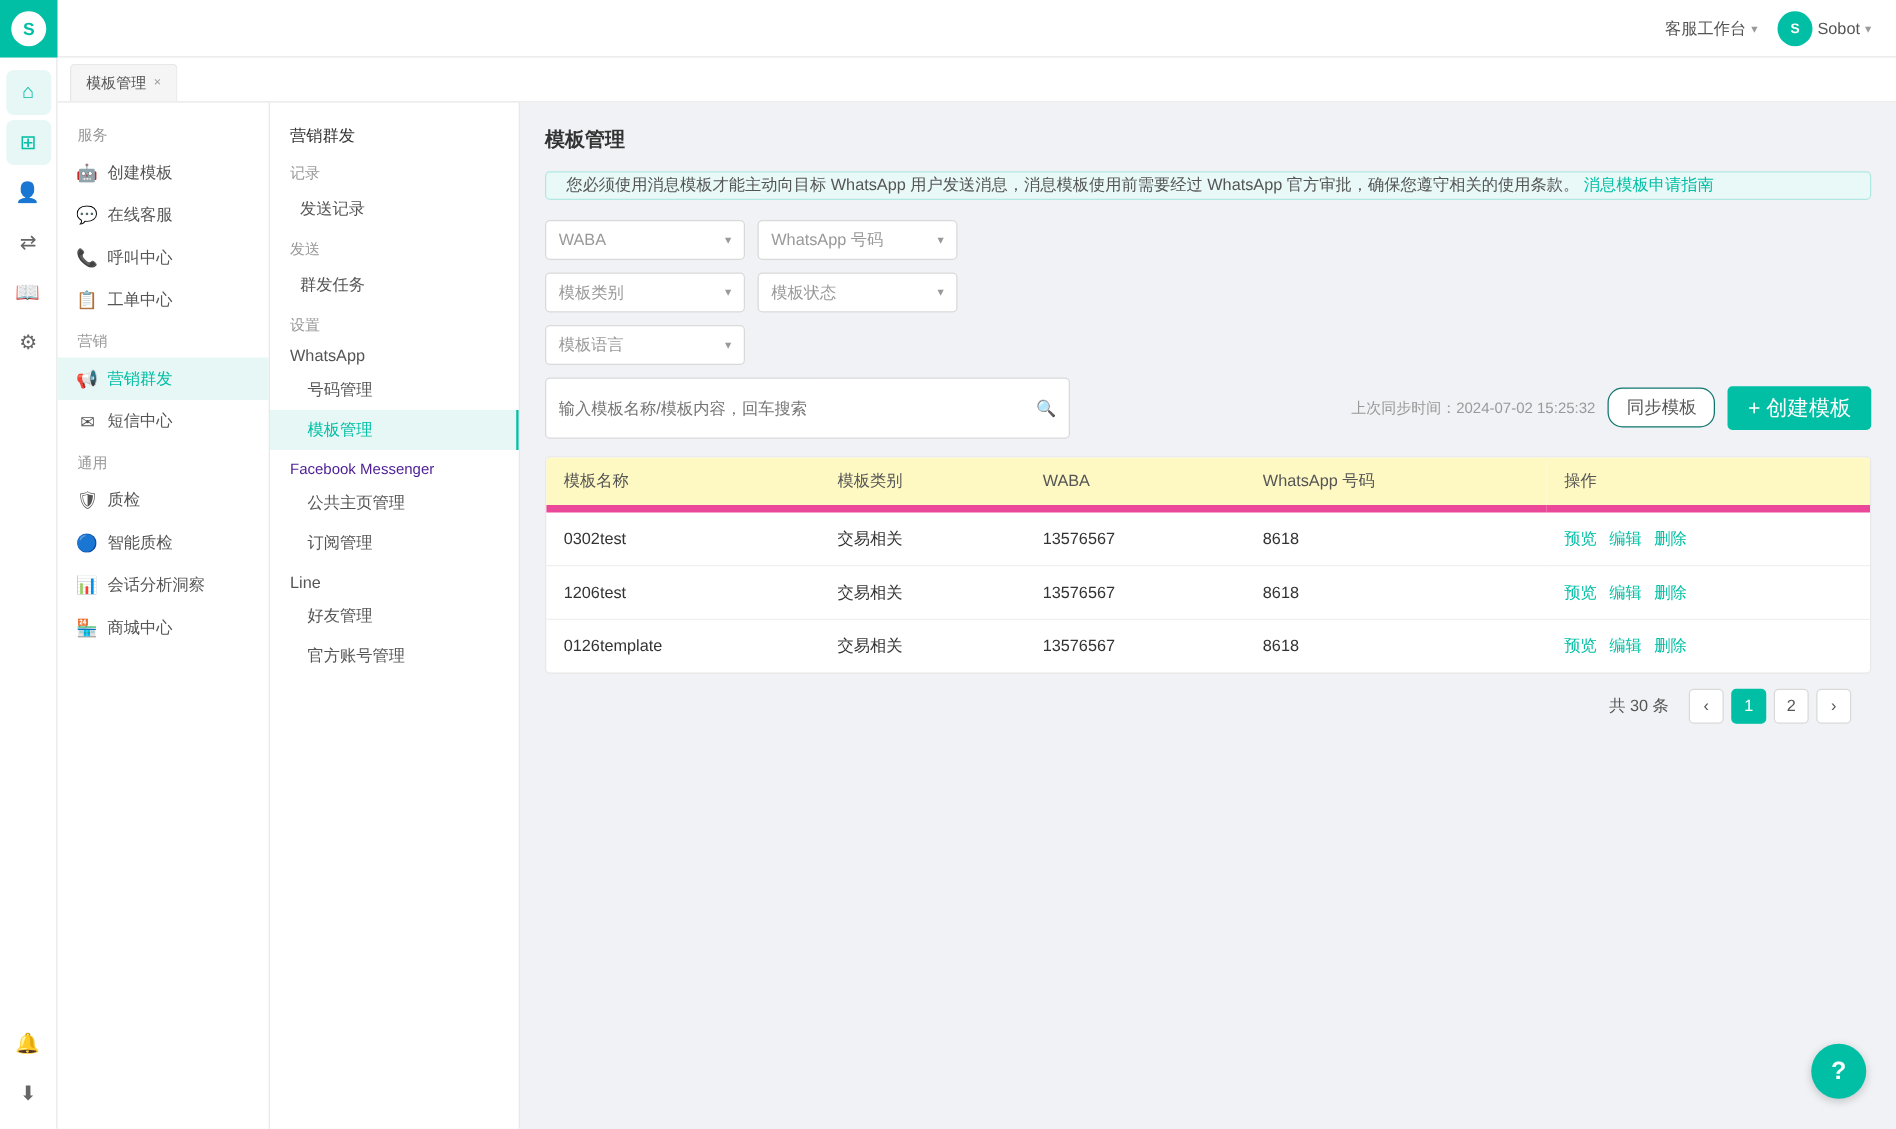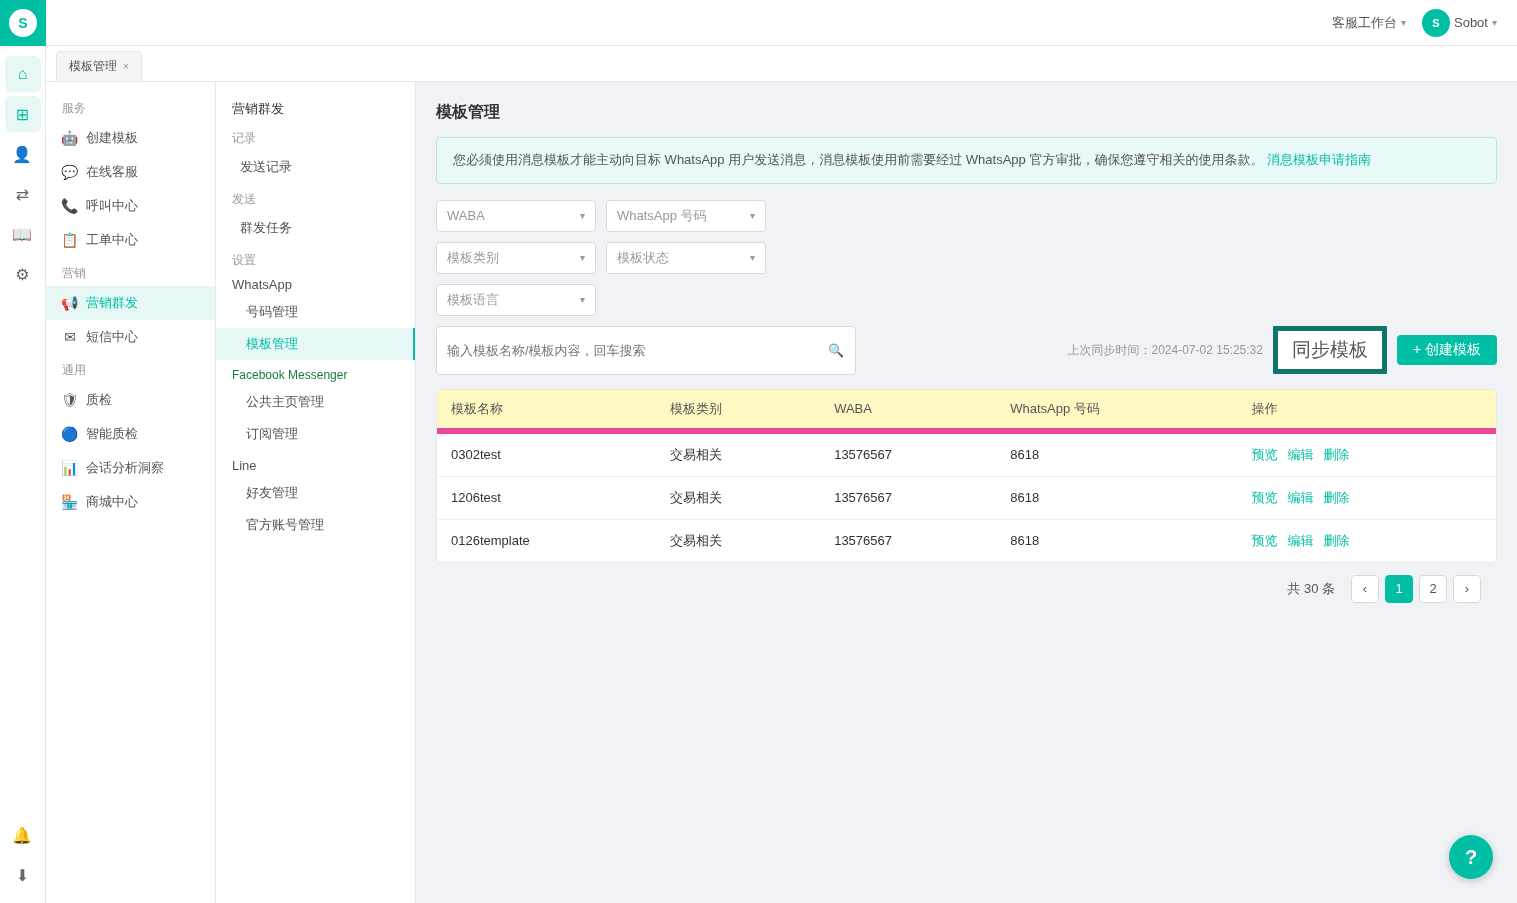--- a/index.html
+++ b/index.html
@@ -38,36 +38,36 @@
     
     .secondary-nav { width: 200px; background: #fff; border-right: 1px solid #e8e8e8; padding: 10px 0; flex-shrink: 0; overflow-y: auto; }
     .sec-nav-group-title { font-size: 13px; color: #333; padding: 8px 16px 4px; font-weight: 500; }
     .sec-nav-item { padding: 7px 16px 7px 24px; cursor: pointer; color: #555; font-size: 13px; }
     .sec-nav-item.active { color: #00bfa5; border-right: 2px solid #00bfa5; background: #e6f7f5; }
     .sec-nav-sub-header { font-size: 12px; color: #999; padding: 8px 16px 4px; font-weight: 500; }
 
     
     .template-content { flex: 1; padding: 20px; overflow-y: auto; }
     .page-title { font-size: 16px; font-weight: 600; color: #333; margin-bottom: 14px; }
-    .info-box { background: #e8f9f7; border: 1px solid #b2e8e2; border-radius: 4px; padding: 12px 16px; margin-bottom: 16px; font-size: 13px; color: #555; line-height: 1.6; }
+    .info-box { background: #e8f9f7; border: 1px solid #b2e8e2; border-radius: 4px; padding: 0 16px; margin-bottom: 16px; font-size: 13px; color: #555; line-height: 1.6; }
     .info-box a { color: #00bfa5; text-decoration: none; }
 
     
     .filter-row { display: flex; gap: 10px; margin-bottom: 10px; }
     .filter-select { display: flex; align-items: center; justify-content: space-between; border: 1px solid #d9d9d9; border-radius: 4px; padding: 6px 10px; background: #fff; cursor: pointer; font-size: 13px; color: #999; min-width: 160px; }
     .filter-select .select-arrow { color: #999; font-size: 10px; }
 
     
     .search-row { display: flex; justify-content: space-between; align-items: center; margin-bottom: 14px; }
     .search-input { display: flex; align-items: center; border: 1px solid #d9d9d9; border-radius: 4px; padding: 16px 10px; background: #fff; flex: 1; max-width: 420px; gap: 6px; }
     .search-input input { border: none; outline: none; font-size: 13px; color: #999; width: 100%; background: transparent; }
     .sync-area { display: flex; align-items: center; gap: 10px; }
     .sync-time { font-size: 12px; color: #999; }
-    .sync-btn { border: 5px solid #0f766e; border-radius: 1px; padding: 6px 14px; background: #fff; cursor: pointer; font-size: 19px; color: #555; }
-    .create-btn { background: #00bfa5; color: #fff; border: none; border-radius: 4px; padding: 6px 16px; cursor: pointer; font-size: 14px; display: flex; align-items: center; gap: 4px; }
+    .sync-btn { border: 1px solid #0f766e; border-radius: 12px; padding: 6px 14px; background: #fff; cursor: pointer; font-size: 14px; color: #555; }
+    .create-btn { background: #00bfa5; color: #fff; border: none; border-radius: 4px; padding: 6px 16px; cursor: pointer; font-size: 17px; display: flex; align-items: center; gap: 4px; }
 
     
     .table-wrap { background: #fff; border-radius: 4px; border: 1px solid #e8e8e8; overflow: hidden; }
     .table { width: 100%; border-collapse: collapse; }
     .table th { background: #fef9c3; padding: 10px 14px; text-align: left; font-size: 13px; font-weight: 500; color: #555; border-bottom: 6px solid #ec4899; }
     .table td { padding: 12px 14px; font-size: 13px; color: #333; border-bottom: 1px solid #f0f0f0; }
     .table tr:last-child td { border-bottom: none; }
     .action-link { color: #00bfa5; cursor: pointer; font-size: 13px; margin-right: 10px; }
     .action-link:last-child { margin-right: 0; }
 
@@ -176,21 +176,21 @@
     <div class="sec-nav-item">发送记录</div>
 
     <div class="sec-nav-sub-header">发送</div>
     <div class="sec-nav-item">群发任务</div>
 
     <div class="sec-nav-sub-header">设置</div>
     <div style="padding: 4px 16px; font-size: 13px; color: #555; font-weight:500;">WhatsApp</div>
     <div class="sec-nav-item" style="padding-left: 30px;">号码管理</div>
     <div class="sec-nav-item active" style="padding-left: 30px; color: #00bfa5; border-right: 2px solid #00bfa5; background: #e6f7f5;">模板管理</div>
 
-    <div style="padding: 8px 16px 4px; font-size: 12px; color: #15803d; font-weight:500;">Facebook Messenger</div>
+    <div style="padding: 8px 16px 4px; font-size: 12px; color: #4c1d95; font-weight:500;">Facebook Messenger</div>
     <div class="sec-nav-item" style="padding-left: 30px;">公共主页管理</div>
     <div class="sec-nav-item" style="padding-left: 30px;">订阅管理</div>
 
     <div style="padding: 8px 16px 4px; font-size: 13px; color: #555; font-weight:500;">Line</div>
     <div class="sec-nav-item" style="padding-left: 30px;">好友管理</div>
     <div class="sec-nav-item" style="padding-left: 30px;">官方账号管理</div>
   </div>
 
   <div class="template-content">
     <div class="page-title">模板管理</div>

